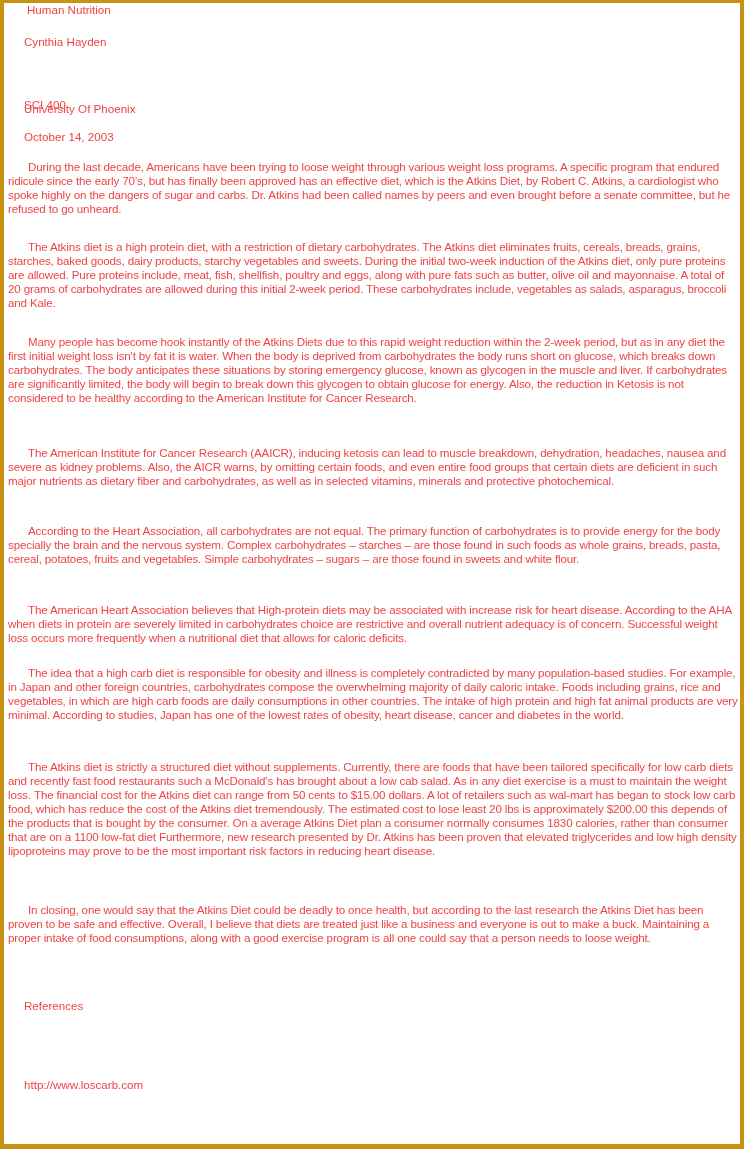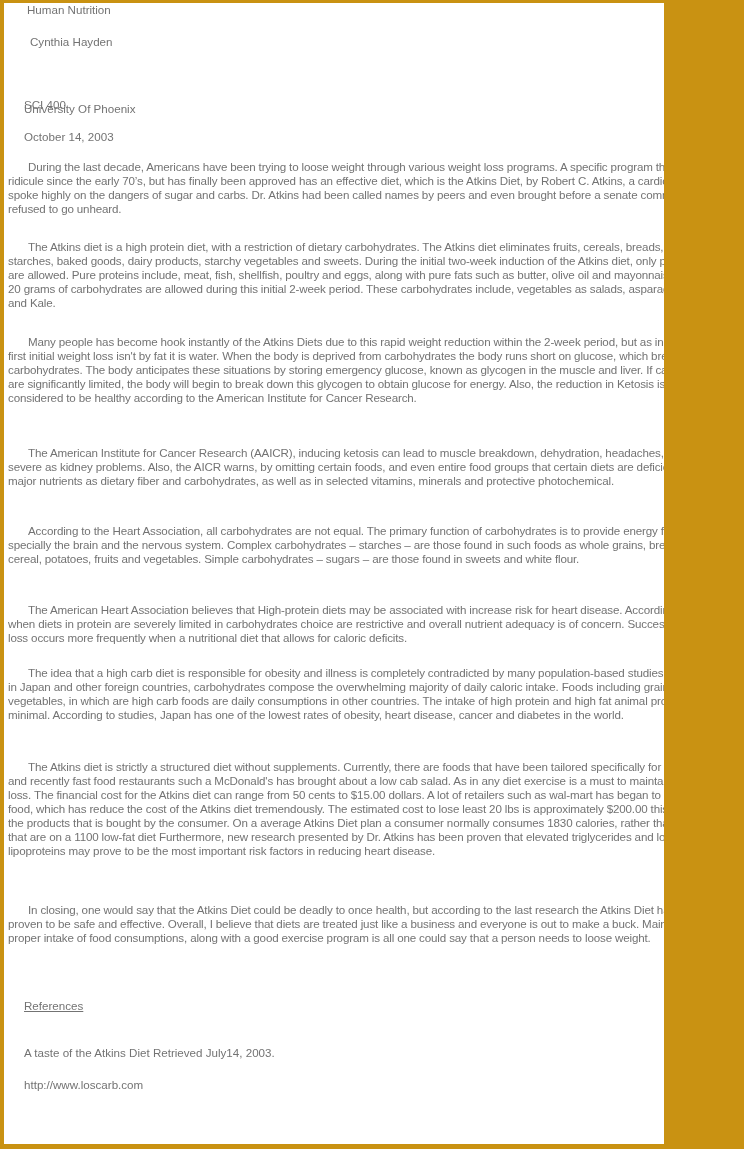--- a/index.html
+++ b/index.html
@@ -7,24 +7,24 @@
       width: 744px;
       height: 1149px;
       background: #c99212;
       overflow: hidden;
       font-family: "Liberation Sans", "DejaVu Sans", sans-serif;
     }
     .page {
       position: absolute;
       left: 4px;
       top: 3px;
-      width: 660px;
+      width: 736px;
       height: 1141px;
       background: #ffffff;
-      color: #737373;
+      color: #ef4444;
       overflow: hidden;
     }
     .hdr {
       position: absolute;
       left: 20px;
       font-size: 11.6px;
       line-height: 14px;
       white-space: nowrap;
     }
     .para {
@@ -44,33 +44,32 @@
       line-height: 14px;
       white-space: nowrap;
     }
   </style>
 </head>
 <body>
 
 <div class="page">
 
   <div class="hdr" style="top:0px;left:23px;">Human Nutrition</div>
-  <div class="hdr" style="top:32px;margin-left:6px;">Cynthia Hayden</div>
+  <div class="hdr" style="top:32px;">Cynthia Hayden</div>
   <div class="hdr" style="top:64px;margin-top:35px;">University Of Phoenix</div>
   <div class="hdr" style="top:95px;">SCI 400</div>
   <div class="hdr" style="top:127px;">October 14, 2003</div>
 
   <p class="para" style="top:157px;margin:0;">During the last decade, Americans have been trying to loose weight through various weight loss programs. A specific program that endured ridicule since the early 70’s, but has finally been approved has an effective diet, which is the Atkins Diet, by Robert C. Atkins, a cardiologist who spoke highly on the dangers of sugar and carbs. Dr. Atkins had been called names by peers and even brought before a senate committee, but he refused to go unheard.</p>
   <p class="para" style="top:237px;margin:0;">The Atkins diet is a high protein diet, with a restriction of dietary carbohydrates. The Atkins diet eliminates fruits, cereals, breads, grains, starches, baked goods, dairy products, starchy vegetables and sweets. During the initial two-week induction of the Atkins diet, only pure proteins are allowed. Pure proteins include, meat, fish, shellfish, poultry and eggs, along with pure fats such as butter, olive oil and mayonnaise. A total of 20 grams of carbohydrates are allowed during this initial 2-week period. These carbohydrates include, vegetables as salads, asparagus, broccoli and Kale.</p>
   <p class="para" style="top:332px;margin:0;">Many people has become hook instantly of the Atkins Diets due to this rapid weight reduction within the 2-week period, but as in any diet the first initial weight loss isn't by fat it is water. When the body is deprived from carbohydrates the body runs short on glucose, which breaks down carbohydrates. The body anticipates these situations by storing emergency glucose, known as glycogen in the muscle and liver. If carbohydrates are significantly limited, the body will begin to break down this glycogen to obtain glucose for energy. Also, the reduction in Ketosis is not considered to be healthy according to the American Institute for Cancer Research.</p>
   <p class="para" style="top:443px;margin:0;">The American Institute for Cancer Research (AAICR), inducing ketosis can lead to muscle breakdown, dehydration, headaches, nausea and severe as kidney problems. Also, the AICR warns, by omitting certain foods, and even entire food groups that certain diets are deficient in such major nutrients as dietary fiber and carbohydrates, as well as in selected vitamins, minerals and protective photochemical.</p>
   <p class="para" style="top:521px;margin:0;">According to the Heart Association, all carbohydrates are not equal. The primary function of carbohydrates is to provide energy for the body specially the brain and the nervous system. Complex carbohydrates – starches – are those found in such foods as whole grains, breads, pasta, cereal, potatoes, fruits and vegetables. Simple carbohydrates – sugars – are those found in sweets and white flour.</p>
   <p class="para" style="top:600px;margin:0;">The American Heart Association believes that High-protein diets may be associated with increase risk for heart disease. According to the AHA when diets in protein are severely limited in carbohydrates choice are restrictive and overall nutrient adequacy is of concern. Successful weight loss occurs more frequently when a nutritional diet that allows for caloric deficits.</p>
   <p class="para" style="top:663px;margin:0;">The idea that a high carb diet is responsible for obesity and illness is completely contradicted by many population-based studies. For example, in Japan and other foreign countries, carbohydrates compose the overwhelming majority of daily caloric intake. Foods including grains, rice and vegetables, in which are high carb foods are daily consumptions in other countries. The intake of high protein and high fat animal products are very minimal. According to studies, Japan has one of the lowest rates of obesity, heart disease, cancer and diabetes in the world.</p>
   <p class="para" style="top:757px;margin:0;">The Atkins diet is strictly a structured diet without supplements. Currently, there are foods that have been tailored specifically for low carb diets and recently fast food restaurants such a McDonald's has brought about a low cab salad. As in any diet exercise is a must to maintain the weight loss. The financial cost for the Atkins diet can range from 50 cents to $15.00 dollars. A lot of retailers such as wal-mart has began to stock low carb food, which has reduce the cost of the Atkins diet tremendously. The estimated cost to lose least 20 lbs is approximately $200.00 this depends of the products that is bought by the consumer. On a average Atkins Diet plan a consumer normally consumes 1830 calories, rather than consumer that are on a 1100 low-fat diet Furthermore, new research presented by Dr. Atkins has been proven that elevated triglycerides and low high density lipoproteins may prove to be the most important risk factors in reducing heart disease.</p>
   <p class="para" style="top:900px;margin:0;">In closing, one would say that the Atkins Diet could be deadly to once health, but according to the last research the Atkins Diet has been proven to be safe and effective. Overall, I believe that diets are treated just like a business and everyone is out to make a buck. Maintaining a proper intake of food consumptions, along with a good exercise program is all one could say that a person needs to loose weight.</p>
 
-  <div class="ref" style="top:996px;text-decoration:underline;">References</div>
-  <div class="ref" style="top:1043px;">A taste of the Atkins Diet Retrieved July14, 2003.</div>
+  <div class="ref" style="top:996px;">References</div>
   <div class="ref" style="top:1075px;">http://www.loscarb.com</div>
   <div class="ref" style="top:1179px;">The</div>
 
 </div>
 
 </body></html>

